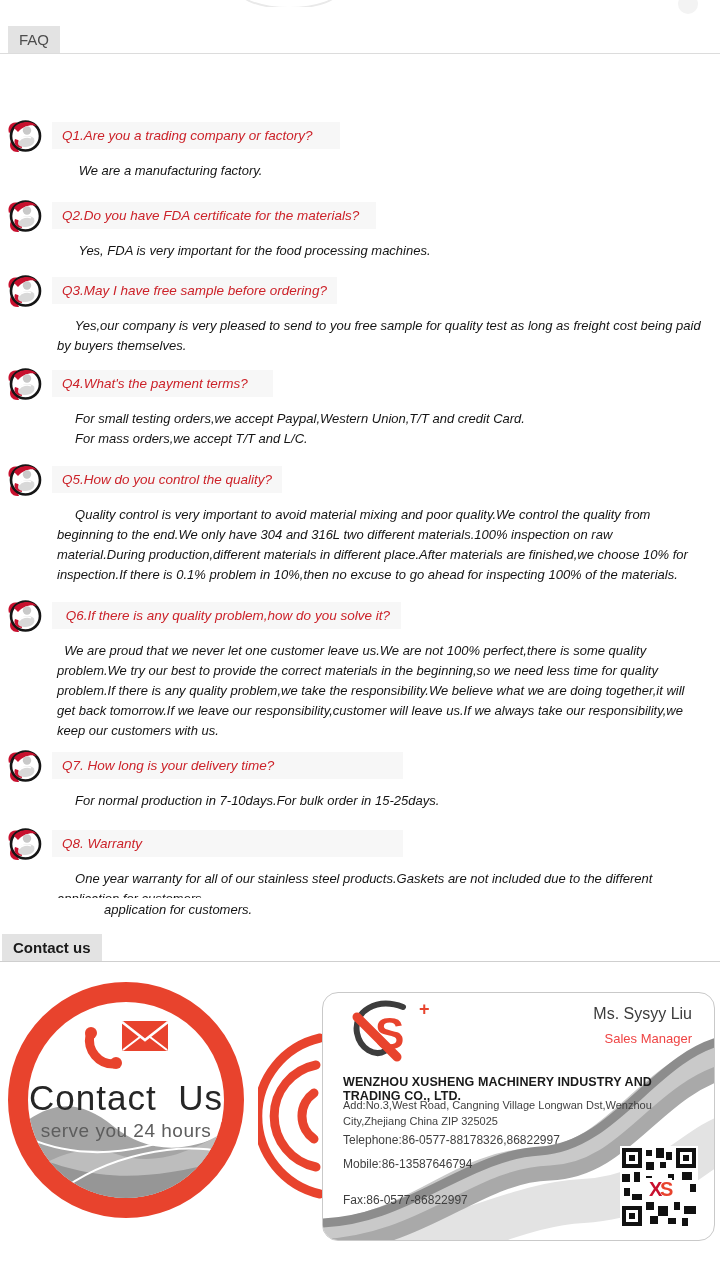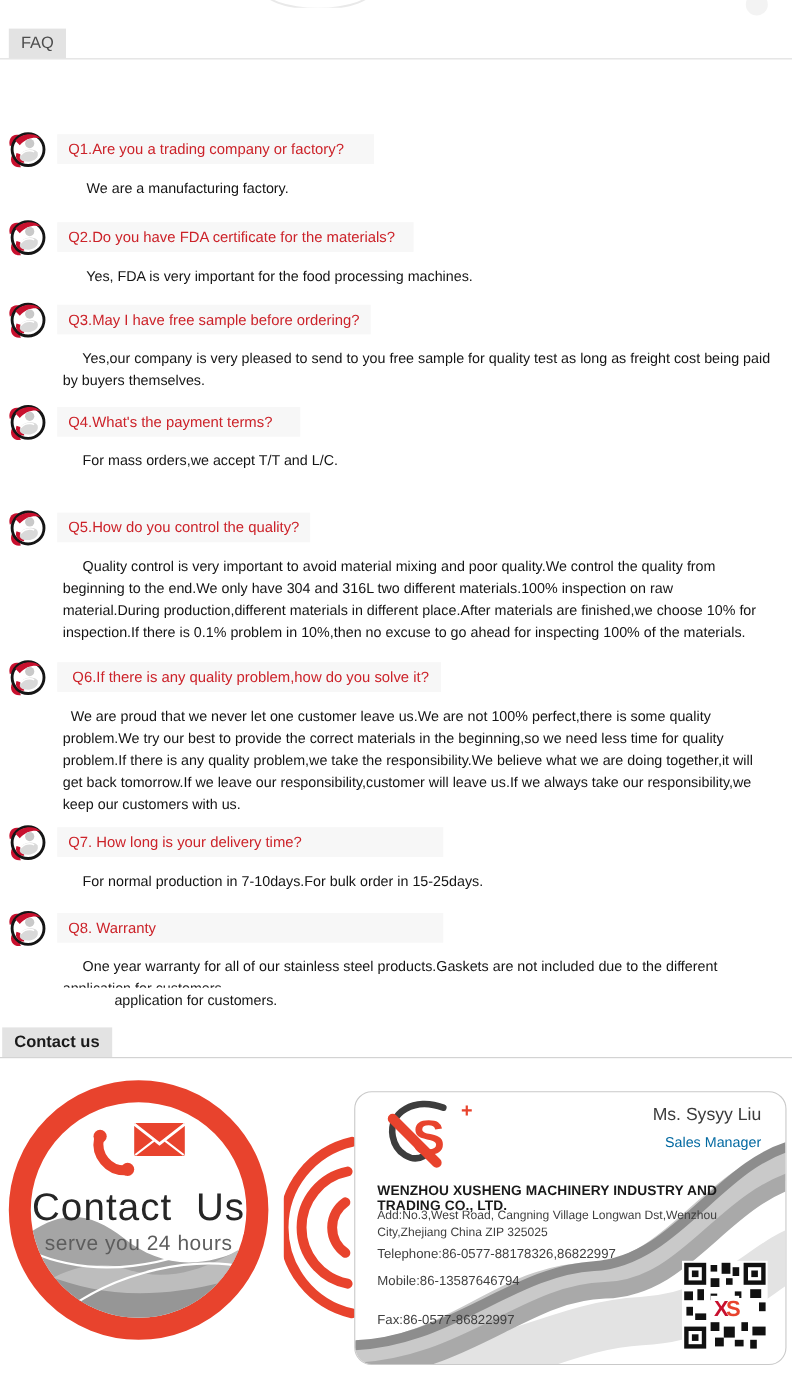--- a/index.html
+++ b/index.html
@@ -16,21 +16,21 @@
 
   
   .remnant-arc{position:absolute;left:237px;top:0;width:104px;height:7px;overflow:hidden;}
   .remnant-arc i{display:block;width:100px;height:36px;border:2px solid #e9e9e9;
                  border-radius:50%;margin-top:-31px;}
   .remnant-dot{position:absolute;left:678px;top:-6px;width:20px;height:20px;
                border-radius:50%;background:#f3f3f3;}
 
   
   .faq-wrap{position:relative;height:880px;}
-  .faq-item{position:absolute;left:6px;right:12px;}
+  .faq-item{position:absolute;left:6px;right:12px;font-style:italic;}
   .faq-icon{position:absolute;left:0;top:-5px;width:38px;height:38px;}
   .faq-icon svg{width:38px;height:38px;display:block;}
   .q-bar{display:inline-block;margin-left:46px;background:#f7f7f7;
          color:#cc2229;font-size:13.5px;padding:6px 10px;white-space:pre;}
   .answers{margin-left:51px;margin-top:12px;font-size:13px;color:#141414;}
   .ans-line{white-space:pre;line-height:20px;}
   .ans-line.clip{height:9px;overflow:hidden;}
   .ans-line.clip + .ans-line{padding-left:5px;margin-top:2px;margin-left:42px;}
 
   
@@ -46,21 +46,21 @@
   .circle-sub{position:absolute;left:0;right:0;top:118px;text-align:center;
               font-size:19px;color:#5d5d5d;letter-spacing:.5px;}
 
   .signal{position:absolute;left:258px;top:68px;width:66px;height:172px;}
 
   .card{position:absolute;left:322px;top:30px;width:391px;height:247px;
         background:#fff;border:1px solid #c9c9c9;border-radius:16px;overflow:hidden;}
   .card-waves{position:absolute;left:0;bottom:0;width:391px;height:247px;z-index:1;}
   .card-logo{position:absolute;left:18px;top:6px;width:96px;height:72px;z-index:2;}
   .person-name{position:absolute;right:22px;top:12px;font-size:16px;color:#3c3c3c;z-index:2;}
-  .person-title{position:absolute;right:22px;top:38px;font-size:13px;color:#0369a1;z-index:2;}
+  .person-title{position:absolute;right:22px;top:38px;font-size:13px;color:#ef4444;z-index:2;}
   .company-line{position:absolute;left:20px;top:82px;right:14px;font-size:12.5px;
                 font-weight:bold;color:#1a1a1a;letter-spacing:.1px;z-index:2;}
   .addr{position:absolute;left:20px;top:104px;font-size:11px;color:#3f3f3f;
         line-height:16px;z-index:2;}
   .tel{position:absolute;left:20px;top:140px;font-size:12px;color:#3f3f3f;z-index:2;}
   .mob{position:absolute;left:20px;top:164px;font-size:12px;color:#3f3f3f;z-index:2;}
   .fax{position:absolute;left:20px;top:188px;font-size:12px;color:#3f3f3f;z-index:2;margin-top:12px;}
   .qr{position:absolute;right:16px;bottom:12px;width:78px;height:82px;z-index:3;}
 </style>
 </head>
@@ -145,20 +145,21 @@
     <circle cx="19.5" cy="19" r="14.5" fill="#ffffff" stroke="#151515" stroke-width="2.6"></circle>
     <path d="M8 11 C13 4 26 3 31 9 C25 7 17 9 12 15 Z" fill="#c8102e"></path>
     <path d="M9 22 C7 27 11 31 16 31 L15 24 Z" fill="#c8102e"></path>
     <circle cx="21" cy="13.5" r="4.2" fill="#c9c9c9"></circle>
     <path d="M12 26 C12 19 25 16.5 28 21.5 C30 26 25 30 19.5 30 C15 30 12 29 12 26 Z" fill="#d9d9d9"></path>
     <path d="M13 24 C15 20 22 19 25 21" stroke="#ffffff" stroke-width="1.4" fill="none"></path>
   </svg>
 </span>
     <div class="q-bar" style="min-width:201px">Q4.What's the payment terms?</div>
     <div class="answers">
+        <div class="ans-line">     For small testing orders,we accept Paypal,Western Union,T/T and credit Card.</div>
         <div class="ans-line">     For mass orders,we accept T/T and L/C.</div>
       </div>
   </div>
 
   <div class="faq-item" style="top:412px">
     <span class="faq-icon">
   <svg viewBox="0 0 38 38" xmlns="http://www.w3.org/2000/svg">
     <path d="M12 6 C5 4 1 10 3 16 L10 11 Z" fill="#c8102e"></path>
     <path d="M5 24 C2 30 6 36 13 35 L10 27 Z" fill="#c8102e"></path>
     <circle cx="19.5" cy="19" r="14.5" fill="#ffffff" stroke="#151515" stroke-width="2.6"></circle>

